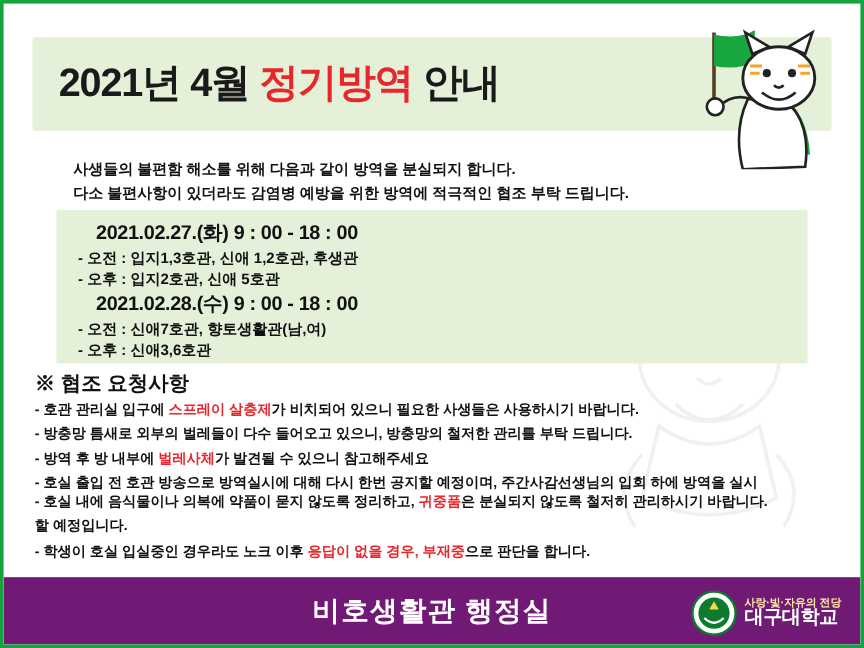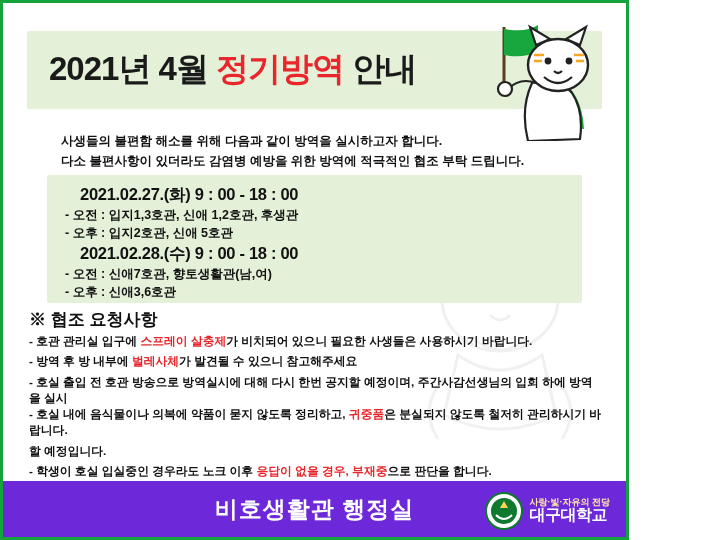--- a/index.html
+++ b/index.html
@@ -8,21 +8,21 @@
   }
   body {
     width: 720px;
     height: 540px;
     font-family: "Liberation Sans", sans-serif;
     background: #ffffff;
     overflow: hidden;
   }
   .poster {
     position: relative;
-    width: 629px;
+    width: 720px;
     height: 540px;
     background: #ffffff;
     box-sizing: border-box;
     border: 3px solid #14a33c;
     overflow: hidden;
   }
   
   .watermark {
     position: absolute;
     right: 6px;
@@ -126,21 +126,21 @@
   .note-item .red {
     color: #e8262b;
   }
   
   .footer {
     position: absolute;
     left: 0;
     right: 0;
     bottom: 0;
     height: 56px;
-    background: #6d28d9;
+    background: #701a75;
   }
   .footer-text {
     position: absolute;
     left: 0;
     right: 0;
     top: 13px;
     text-align: center;
     color: #ffffff;
     font-size: 23px;
     font-weight: bold;
@@ -216,36 +216,37 @@
     <path d="M66 24 L60 6 L80 18 Z" fill="#ffffff" stroke="#222" stroke-width="2.2"></path>
     <path d="M110 24 L116 6 L96 18 Z" fill="#ffffff" stroke="#222" stroke-width="2.2"></path>
     <circle cx="78" cy="40" r="3.4" fill="#222"></circle>
     <circle cx="99" cy="40" r="3.4" fill="#222"></circle>
     <path d="M84 50 q4 4 8 0" fill="none" stroke="#222" stroke-width="2.2"></path>
     <path d="M74 56 q14 12 28 0" fill="none" stroke="#222" stroke-width="2.2"></path>
     <path d="M64 34 h10 M64 40 h8 M104 34 h10 M106 40 h8" stroke="#f5a623" stroke-width="2.4"></path>
   </svg>
 
   <div class="intro">
-    <div>사생들의 불편함 해소를 위해 다음과 같이 방역을 실시하고자 합니다.</div>
+    <div>사생들의 불편함 해소를 위해 다음과 같이 방역을 분실되지 합니다.</div>
     <div>다소 불편사항이 있더라도 감염병 예방을 위한 방역에 적극적인 협조 부탁 드립니다.</div>
   </div>
 
   <div class="schedule">
     <div class="sched-date">2021.02.27.(화) 9 : 00 - 18 : 00</div>
     <div class="sched-line">- 오전 : 입지1,3호관, 신애 1,2호관, 후생관</div>
     <div class="sched-line">- 오후 : 입지2호관, 신애 5호관</div>
     <div class="sched-date">2021.02.28.(수) 9 : 00 - 18 : 00</div>
     <div class="sched-line">- 오전 : 신애7호관, 향토생활관(남,여)</div>
     <div class="sched-line">- 오후 : 신애3,6호관</div>
   </div>
 
   <div class="notes-title">※ 협조 요청사항</div>
   <div class="notes">
     <div class="note-item"><span>- 호관 관리실 입구에 </span><span class="red">스프레이 살충제</span><span>가 비치되어 있으니 필요한 사생들은 사용하시기 바랍니다.</span></div>
+    <div class="note-item"><span>- 방충망 틈새로 외부의 벌레들이 다수 들어오고 있으니, 방충망의 철저한 관리를 부탁 드립니다.</span><span class="red"></span><span></span></div>
     <div class="note-item"><span>- 방역 후 방 내부에 </span><span class="red">벌레사체</span><span>가 발견될 수 있으니 참고해주세요</span></div>
     <div class="note-item" style="margin-bottom:0"><span>- 호실 출입 전 호관 방송으로 방역실시에 대해 다시 한번 공지할 예정이며, 주간사감선생님의 입회 하에 방역을 실시</span><span class="red"></span><span></span></div>
     <div class="note-item"><span>- 호실 내에 음식물이나 의복에 약품이 묻지 않도록 정리하고, </span><span class="red">귀중품</span><span>은 분실되지 않도록 철저히 관리하시기 바랍니다.</span></div>
     <div class="note-item"><span>  할 예정입니다.</span><span class="red"></span><span></span></div>
     <div class="note-item"><span>- 학생이 호실 입실중인 경우라도 노크 이후 </span><span class="red">응답이 없을 경우, 부재중</span><span>으로 판단을 합니다.</span></div>
   </div>
 
   <div class="footer">
     <div class="footer-text">비호생활관 행정실</div>
     <div class="univ">

